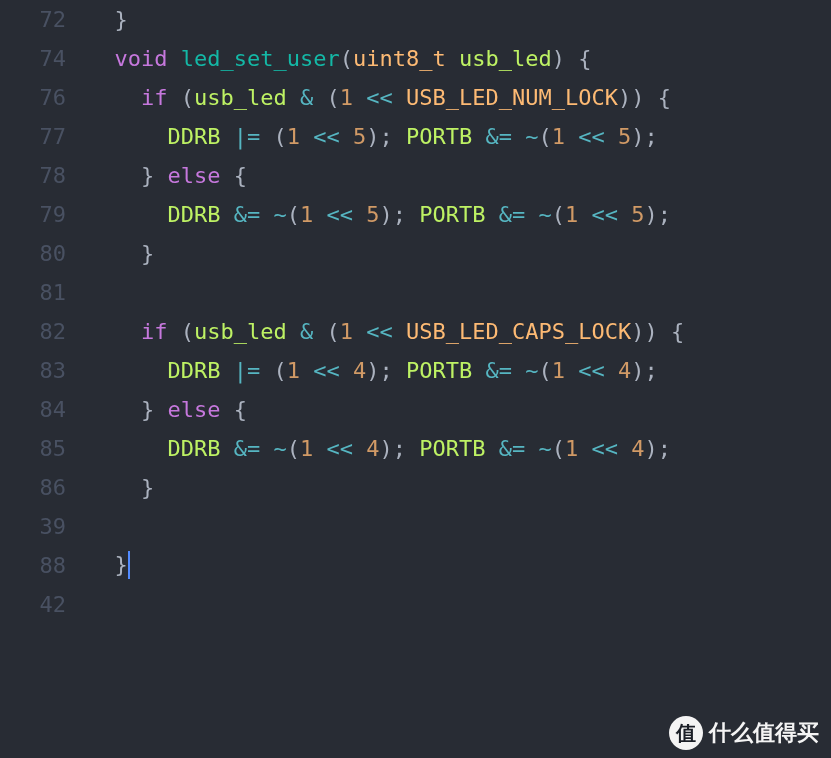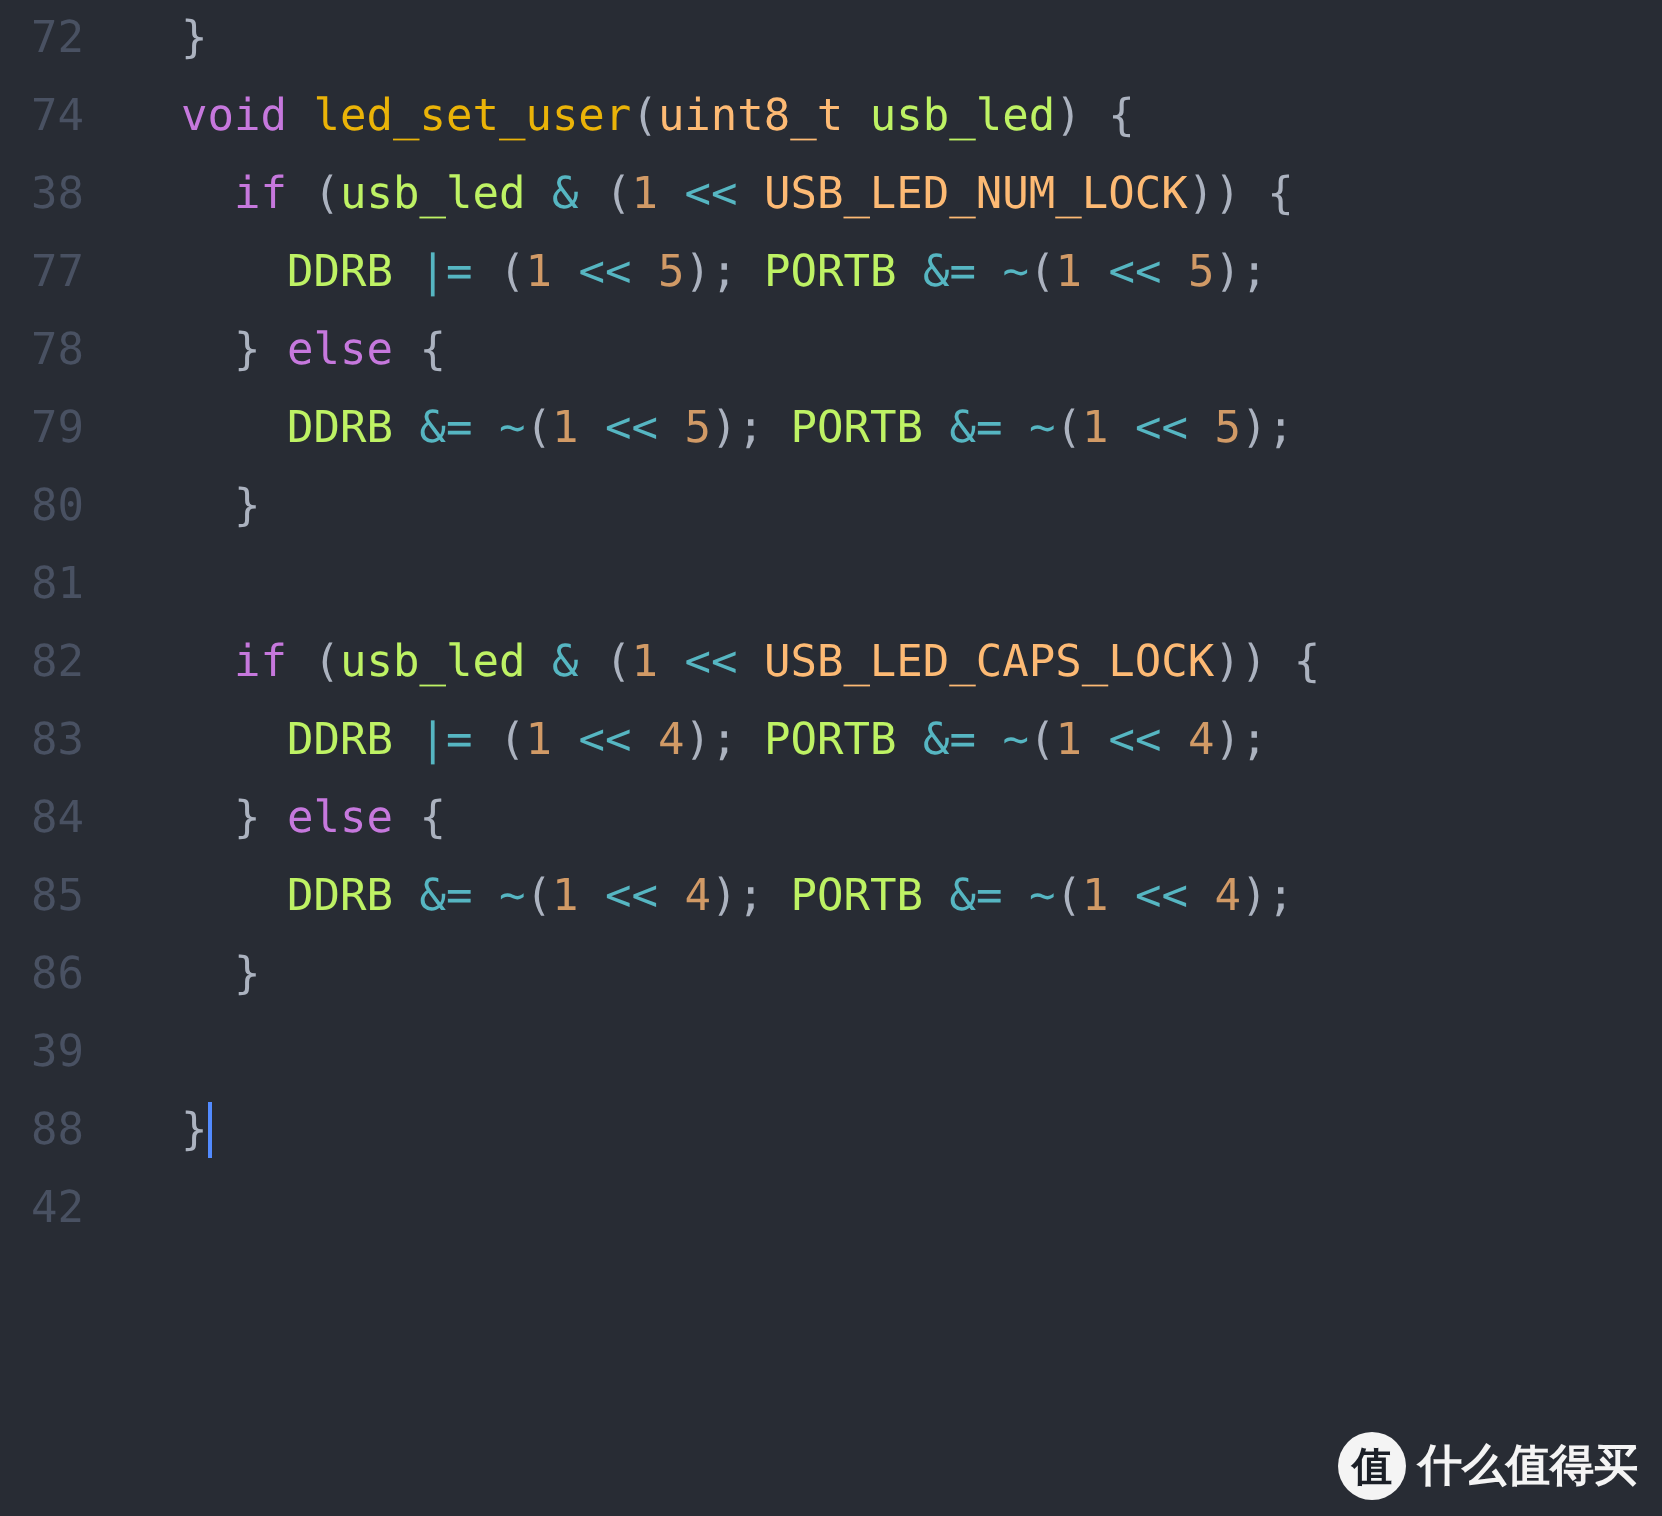--- a/index.html
+++ b/index.html
@@ -24,28 +24,29 @@
     height: 39px;
     white-space: pre;
   }
   .gutter {
     width: 64px;
     flex: 0 0 64px;
     text-align: right;
     padding-right: 22px;
     color: #495162;
     user-select: none;
+    margin-left: 24px;
   }
   .code {
     flex: 1;
     color: #abb2bf;
   }
   
   .kw   { color: #c678dd; } 
-  .fn   { color: #eab308; text-align: right; } 
+  .fn   { color: #14b8a6; text-align: right; } 
   .id   { color: #bef264; } 
   .mac  { color: #fdba74; } 
   .num  { color: #d19a66; } 
   .pn   { color: #abb2bf; } 
   .op   { color: #56b6c2; } 
 
   .cursor {
     display: inline-block;
     width: 2px;
     height: 28px;
@@ -91,21 +92,21 @@
   </div>
 
 
   <div class="line">
     <div class="gutter">74</div>
     <div class="code"><span class="pn">  </span><span class="kw">void</span><span class="pn"> </span><span class="fn">led_set_user</span><span class="pn">(</span><span class="mac">uint8_t</span><span class="pn"> </span><span class="id">usb_led</span><span class="pn">)</span><span class="pn"> </span><span class="pn">{</span></div>
   </div>
 
 
   <div class="line">
-    <div class="gutter">38</div>
+    <div class="gutter">76</div>
     <div class="code"><span class="pn">    </span><span class="kw">if</span><span class="pn"> </span><span class="pn">(</span><span class="id">usb_led</span><span class="pn"> </span><span class="op">&amp;</span><span class="pn"> </span><span class="pn">(</span><span class="num">1</span><span class="pn"> </span><span class="op">&lt;&lt;</span><span class="pn"> </span><span class="mac">USB_LED_NUM_LOCK</span><span class="pn">)</span><span class="pn">)</span><span class="pn"> </span><span class="pn">{</span></div>
   </div>
 
   <div class="line">
     <div class="gutter">77</div>
     <div class="code"><span class="pn">      </span><span class="id">DDRB</span><span class="pn"> </span><span class="op">|=</span><span class="pn"> </span><span class="pn">(</span><span class="num">1</span><span class="pn"> </span><span class="op">&lt;&lt;</span><span class="pn"> </span><span class="num">5</span><span class="pn">)</span><span class="pn">;</span><span class="pn"> </span><span class="id">PORTB</span><span class="pn"> </span><span class="op">&amp;=</span><span class="pn"> </span><span class="op">~</span><span class="pn">(</span><span class="num">1</span><span class="pn"> </span><span class="op">&lt;&lt;</span><span class="pn"> </span><span class="num">5</span><span class="pn">)</span><span class="pn">;</span></div>
   </div>
 
   <div class="line">
     <div class="gutter">78</div>

